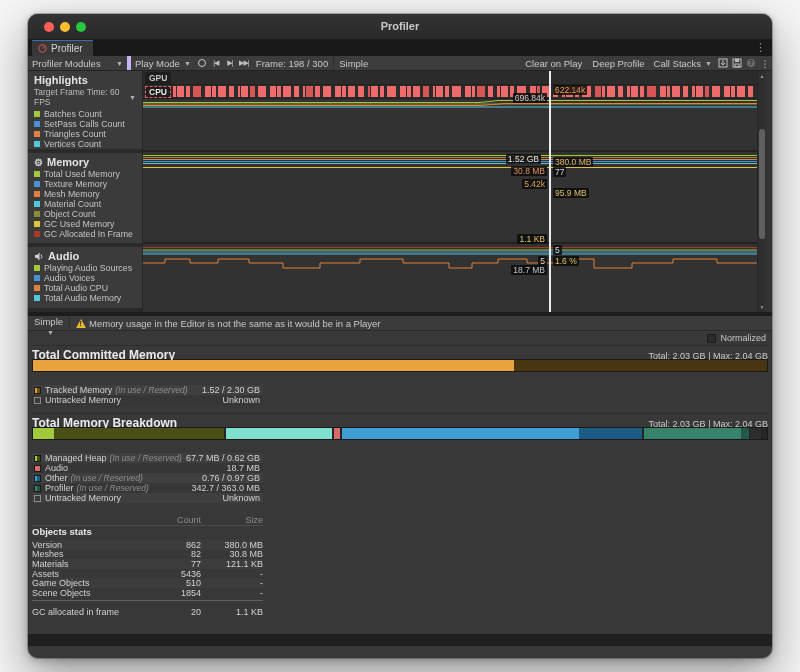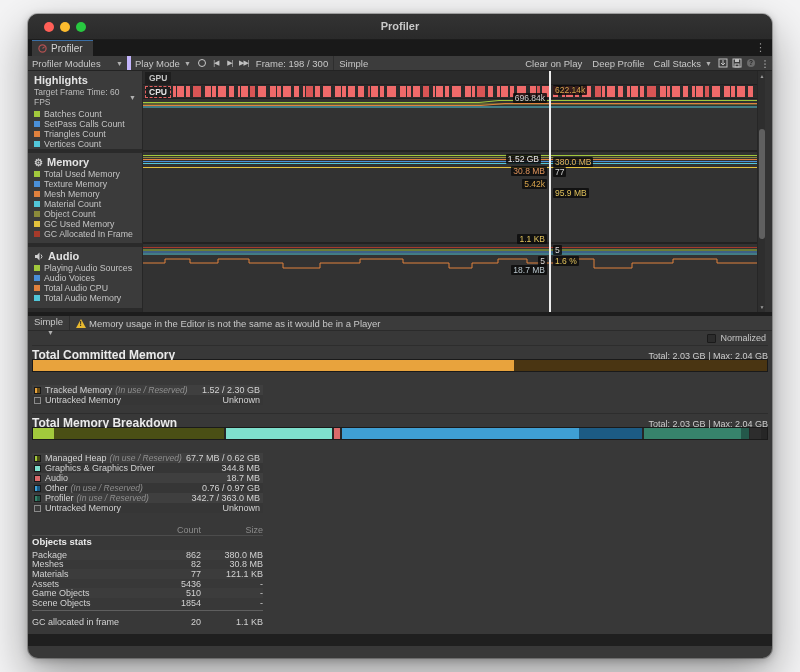--- a/index.html
+++ b/index.html
@@ -457,25 +457,20 @@
           <div class="membar-fill" style="width: 1.6%; background: rgb(45, 45, 45); margin-left: 1px;"></div>
         </div>
       <div class="legend" id="breakdown-legend">
           <div class="legend-row">
             <span class="lsw" style="background: linear-gradient(90deg, rgb(162, 201, 60) 50%, rgb(74, 79, 21) 50%);"></span>
             <span class="legend-label">Managed Heap</span>
             <span class="legend-sub">(In use / Reserved)</span>
             <span class="legend-val">67.7 MB / 0.62 GB</span>
           </div>
           <div class="legend-row">
-            <span class="lsw" style="background: linear-gradient(90deg, rgb(127, 224, 205) 50%, rgb(127, 224, 205) 50%);"></span>
-            <span class="legend-label">Graphics &amp; Graphics Driver</span>
-            <span class="legend-val">344.8 MB</span>
-          </div>
-          <div class="legend-row">
             <span class="lsw" style="background: linear-gradient(90deg, rgb(217, 106, 106) 50%, rgb(217, 106, 106) 50%);"></span>
             <span class="legend-label">Audio</span>
             <span class="legend-val">18.7 MB</span>
           </div>
           <div class="legend-row">
             <span class="lsw" style="background: linear-gradient(90deg, rgb(63, 159, 212) 50%, rgb(28, 91, 132) 50%);"></span>
             <span class="legend-label">Other</span>
             <span class="legend-sub">(In use / Reserved)</span>
             <span class="legend-val">0.76 / 0.97 GB</span>
           </div>
@@ -496,21 +491,21 @@
     <div class="sect">
       <div id="objects">
         <div id="objects-head">
           <span class="col-label"></span>
           <span class="col-count">Count</span>
           <span class="col-size">Size</span>
         </div>
         <div id="objects-title">Objects stats</div>
         <div id="objects-body">
             <div class="obj-row">
-              <span class="col-label">Package</span>
+              <span class="col-label">Version</span>
               <span class="col-count">862</span>
               <span class="col-size">380.0 MB</span>
             </div>
             <div class="obj-row">
               <span class="col-label">Meshes</span>
               <span class="col-count">82</span>
               <span class="col-size">30.8 MB</span>
             </div>
             <div class="obj-row">
               <span class="col-label">Materials</span>

